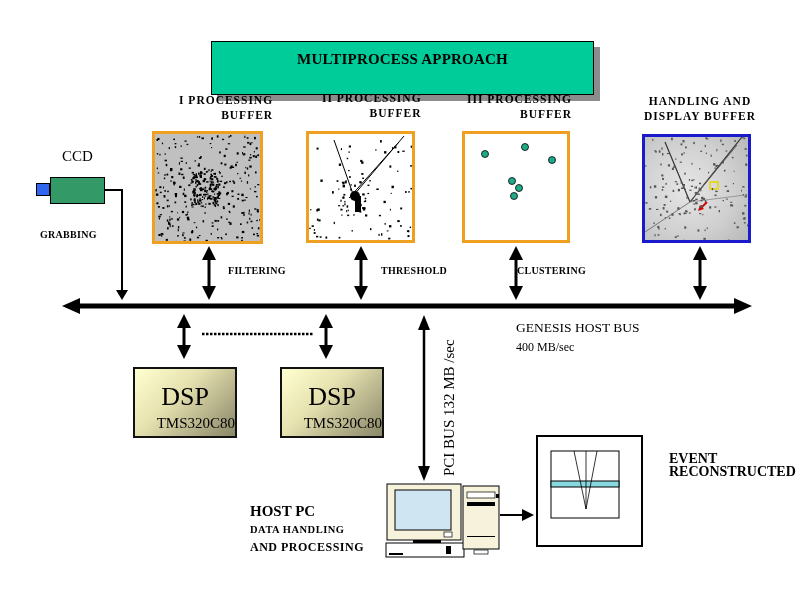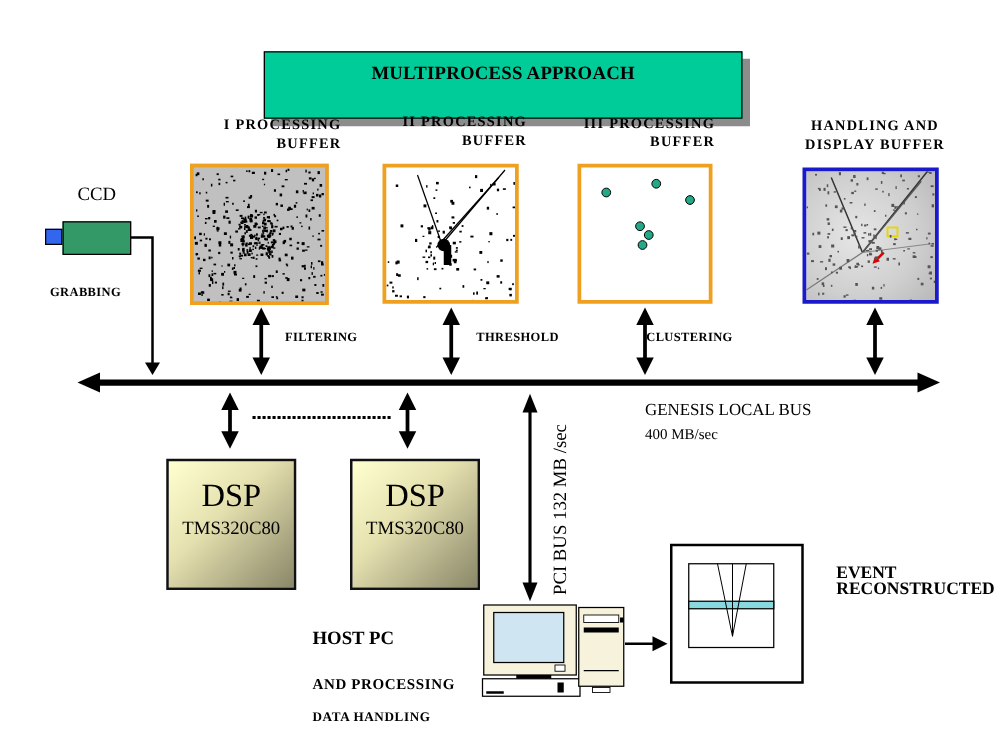--- a/index.html
+++ b/index.html
@@ -4,23 +4,23 @@
 <style>
   html,body{margin:0;padding:0;background:#ffffff;}
   body{width:800px;height:600px;position:relative;overflow:hidden;font-family:"Liberation Serif","DejaVu Serif",serif;color:#000;}
   .abs{position:absolute;}
   .title-box{left:211px;top:13px;width:381px;height:52px;background:#00cc99;border:1px solid #000;box-shadow:6px 6px 0 #8c8c8c;text-align:center;margin-top:28px;}
   .title-main{font-weight:bold;font-size:15px;margin-top:9px;letter-spacing:0.2px;}
   .title-sub{font-size:13px;margin-top:3px;}
   .buf-label{font-weight:bold;font-size:11.5px;line-height:15px;letter-spacing:1px;text-align:right;}
   .buf{border:3px solid #f0a020;box-sizing:border-box;}
   .lbl-bold{font-weight:bold;font-size:10px;letter-spacing:0.3px;}
-  .dsp{width:104px;height:105px;border:2px solid #111;box-sizing:border-box;background:linear-gradient(135deg,#ffffd0 0%,#e6e2b0 40%,#a8a480 80%,#8a8868 100%);text-align:center;font-family:Liberation Serif, serif;}
+  .dsp{width:104px;height:71px;border:2px solid #111;box-sizing:border-box;background:linear-gradient(135deg,#ffffd0 0%,#e6e2b0 40%,#a8a480 80%,#8a8868 100%);text-align:center;font-family:Liberation Serif, serif;}
   .dsp-big{font-size:26px;margin-top:14px;line-height:28px;}
-  .dsp-small{font-size:15px;margin-top:4px;}
+  .dsp-small{font-size:15px;margin-top:4px;text-align:right;}
   svg{position:absolute;left:0;top:0;}
 </style>
 </head>
 <body>
 
 <div class="abs title-box">
   <div class="title-main">MULTIPROCESS APPROACH</div>
 </div>
 
 <div class="abs buf-label" style="left:179px;top:93px;">
@@ -848,33 +848,33 @@
     <rect x="446" y="546" width="5" height="8" fill="#000"></rect>
     <rect x="463" y="486" width="36" height="63" fill="#f6f2dc" stroke="#000" stroke-width="1"></rect>
     <rect x="467" y="492" width="28" height="6" fill="#fff" stroke="#000" stroke-width="0.7"></rect>
     <rect x="467" y="502" width="28" height="4" fill="#000"></rect>
     <rect x="467" y="536" width="28" height="1" fill="#000"></rect>
     <rect x="496" y="494" width="3" height="4" fill="#000"></rect>
     <rect x="474" y="550" width="14" height="4" fill="#fff" stroke="#000" stroke-width="0.7"></rect>
   </g>
 </svg>
 
-<div class="abs" style="left:516px;top:320px;font-size:13.5px;">GENESIS  LOCAL BUS</div>
+<div class="abs" style="left:516px;top:320px;font-size:13.5px;">GENESIS  HOST BUS</div>
 <div class="abs" style="left:516px;top:340px;font-size:12px;">400 MB/sec</div>
 <div class="abs" style="left:441px;top:476px;transform:rotate(-90deg);transform-origin:0 0;font-size:15px;white-space:nowrap;">PCI BUS 132 MB /sec</div>
 
 <div class="abs dsp" style="left:133px;top:367px;">
   <div class="dsp-big">DSP</div>
   <div class="dsp-small">TMS320C80</div>
 </div>
 <div class="abs dsp" style="left:280px;top:367px;">
   <div class="dsp-big">DSP</div>
   <div class="dsp-small">TMS320C80</div>
 </div>
 
 <div class="abs" style="left:250px;top:503px;font-weight:bold;font-size:15px;">HOST  PC</div>
-<div class="abs" style="left:250px;top:524px;font-weight:bold;font-size:10.5px;letter-spacing:0.5px;margin-top:45px;">DATA HANDLING</div>
+<div class="abs" style="left:250px;top:524px;font-weight:bold;font-size:10.5px;letter-spacing:0.5px;">DATA HANDLING</div>
 <div class="abs" style="left:250px;top:540px;font-weight:bold;font-size:12px;letter-spacing:0.5px;">AND PROCESSING</div>
 
 <div class="abs" style="left:669px;top:452px;font-weight:bold;font-size:14px;line-height:13px;">
   <div>EVENT</div>
   <div>RECONSTRUCTED</div>
 </div>
 
 </body></html>

